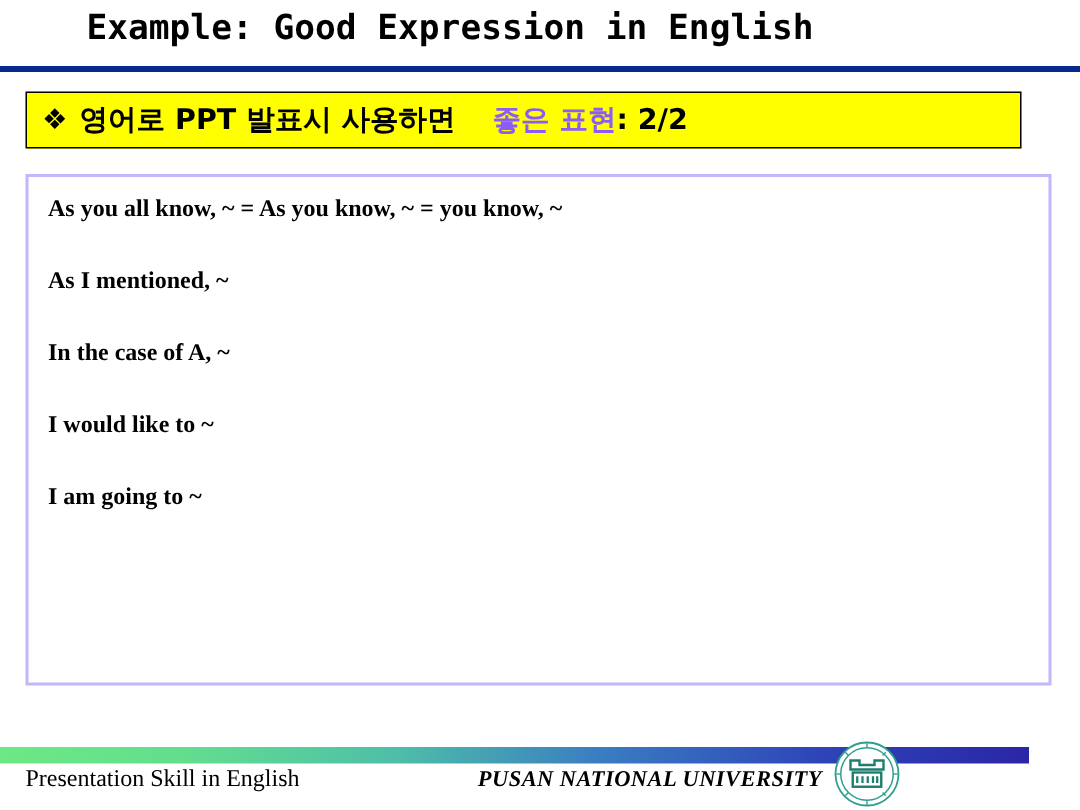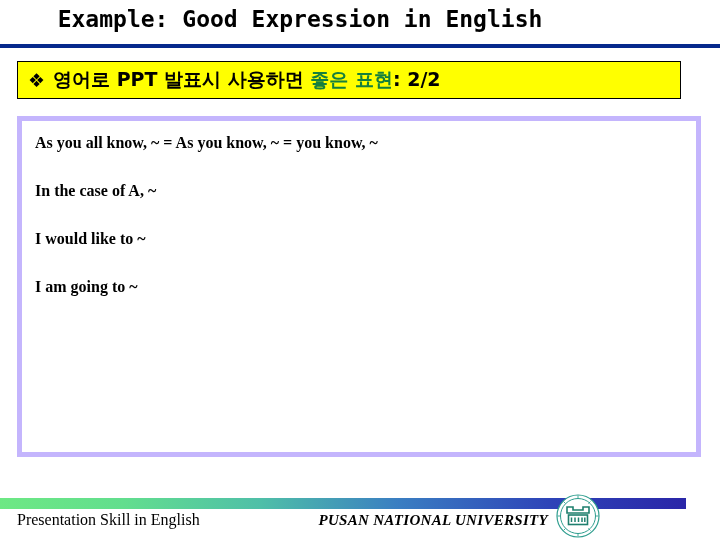--- a/index.html
+++ b/index.html
@@ -61,32 +61,33 @@
     font-family: "DejaVu Sans", sans-serif;
   }
   .banner-text {
     font-family: "DejaVu Sans", "Liberation Sans", sans-serif;
     font-size: 19px;
     font-weight: bold;
     color: #000000;
     white-space: nowrap;
   }
   .banner-text .hl {
-    color: #15803d;
+    color: #8b5cf6;
+    margin-left: 18px;
   }
 
   
   .content-box {
     position: absolute;
     left: 17px;
     top: 116px;
     width: 684px;
     height: 341px;
     box-sizing: border-box;
-    border: 5px solid #c4b5fd;
+    border: 2px solid #c4b5fd;
     background: #ffffff;
     padding: 12px 0 0 13px;
   }
   .phrase {
     font-family: "Liberation Serif", "DejaVu Serif", serif;
     font-size: 16px;
     font-weight: bold;
     color: #000000;
     height: 48px;
     line-height: 20px;
@@ -153,20 +154,21 @@
 
 <div class="title-rule"></div>
 
 <div class="banner">
   <span class="banner-bullet">❖</span>
   <span class="banner-text"><span>영어로 PPT  발표시 사용하면 </span><span class="hl">좋은 표현</span><span>: 2/2</span></span>
 </div>
 
 <div class="content-box">
   <div class="phrase">As you all know, ~  =  As you know, ~  =  you know, ~</div>
+  <div class="phrase">As I mentioned,  ~</div>
   <div class="phrase">In the case of A, ~</div>
   <div class="phrase">I would like to ~</div>
   <div class="phrase">I am going to  ~</div>
 </div>
 
 <div class="footer-bar"></div>
 
 <div class="footer">
   <div class="footer-left">Presentation Skill in English</div>
   <div class="footer-right">PUSAN NATIONAL UNIVERSITY</div>

